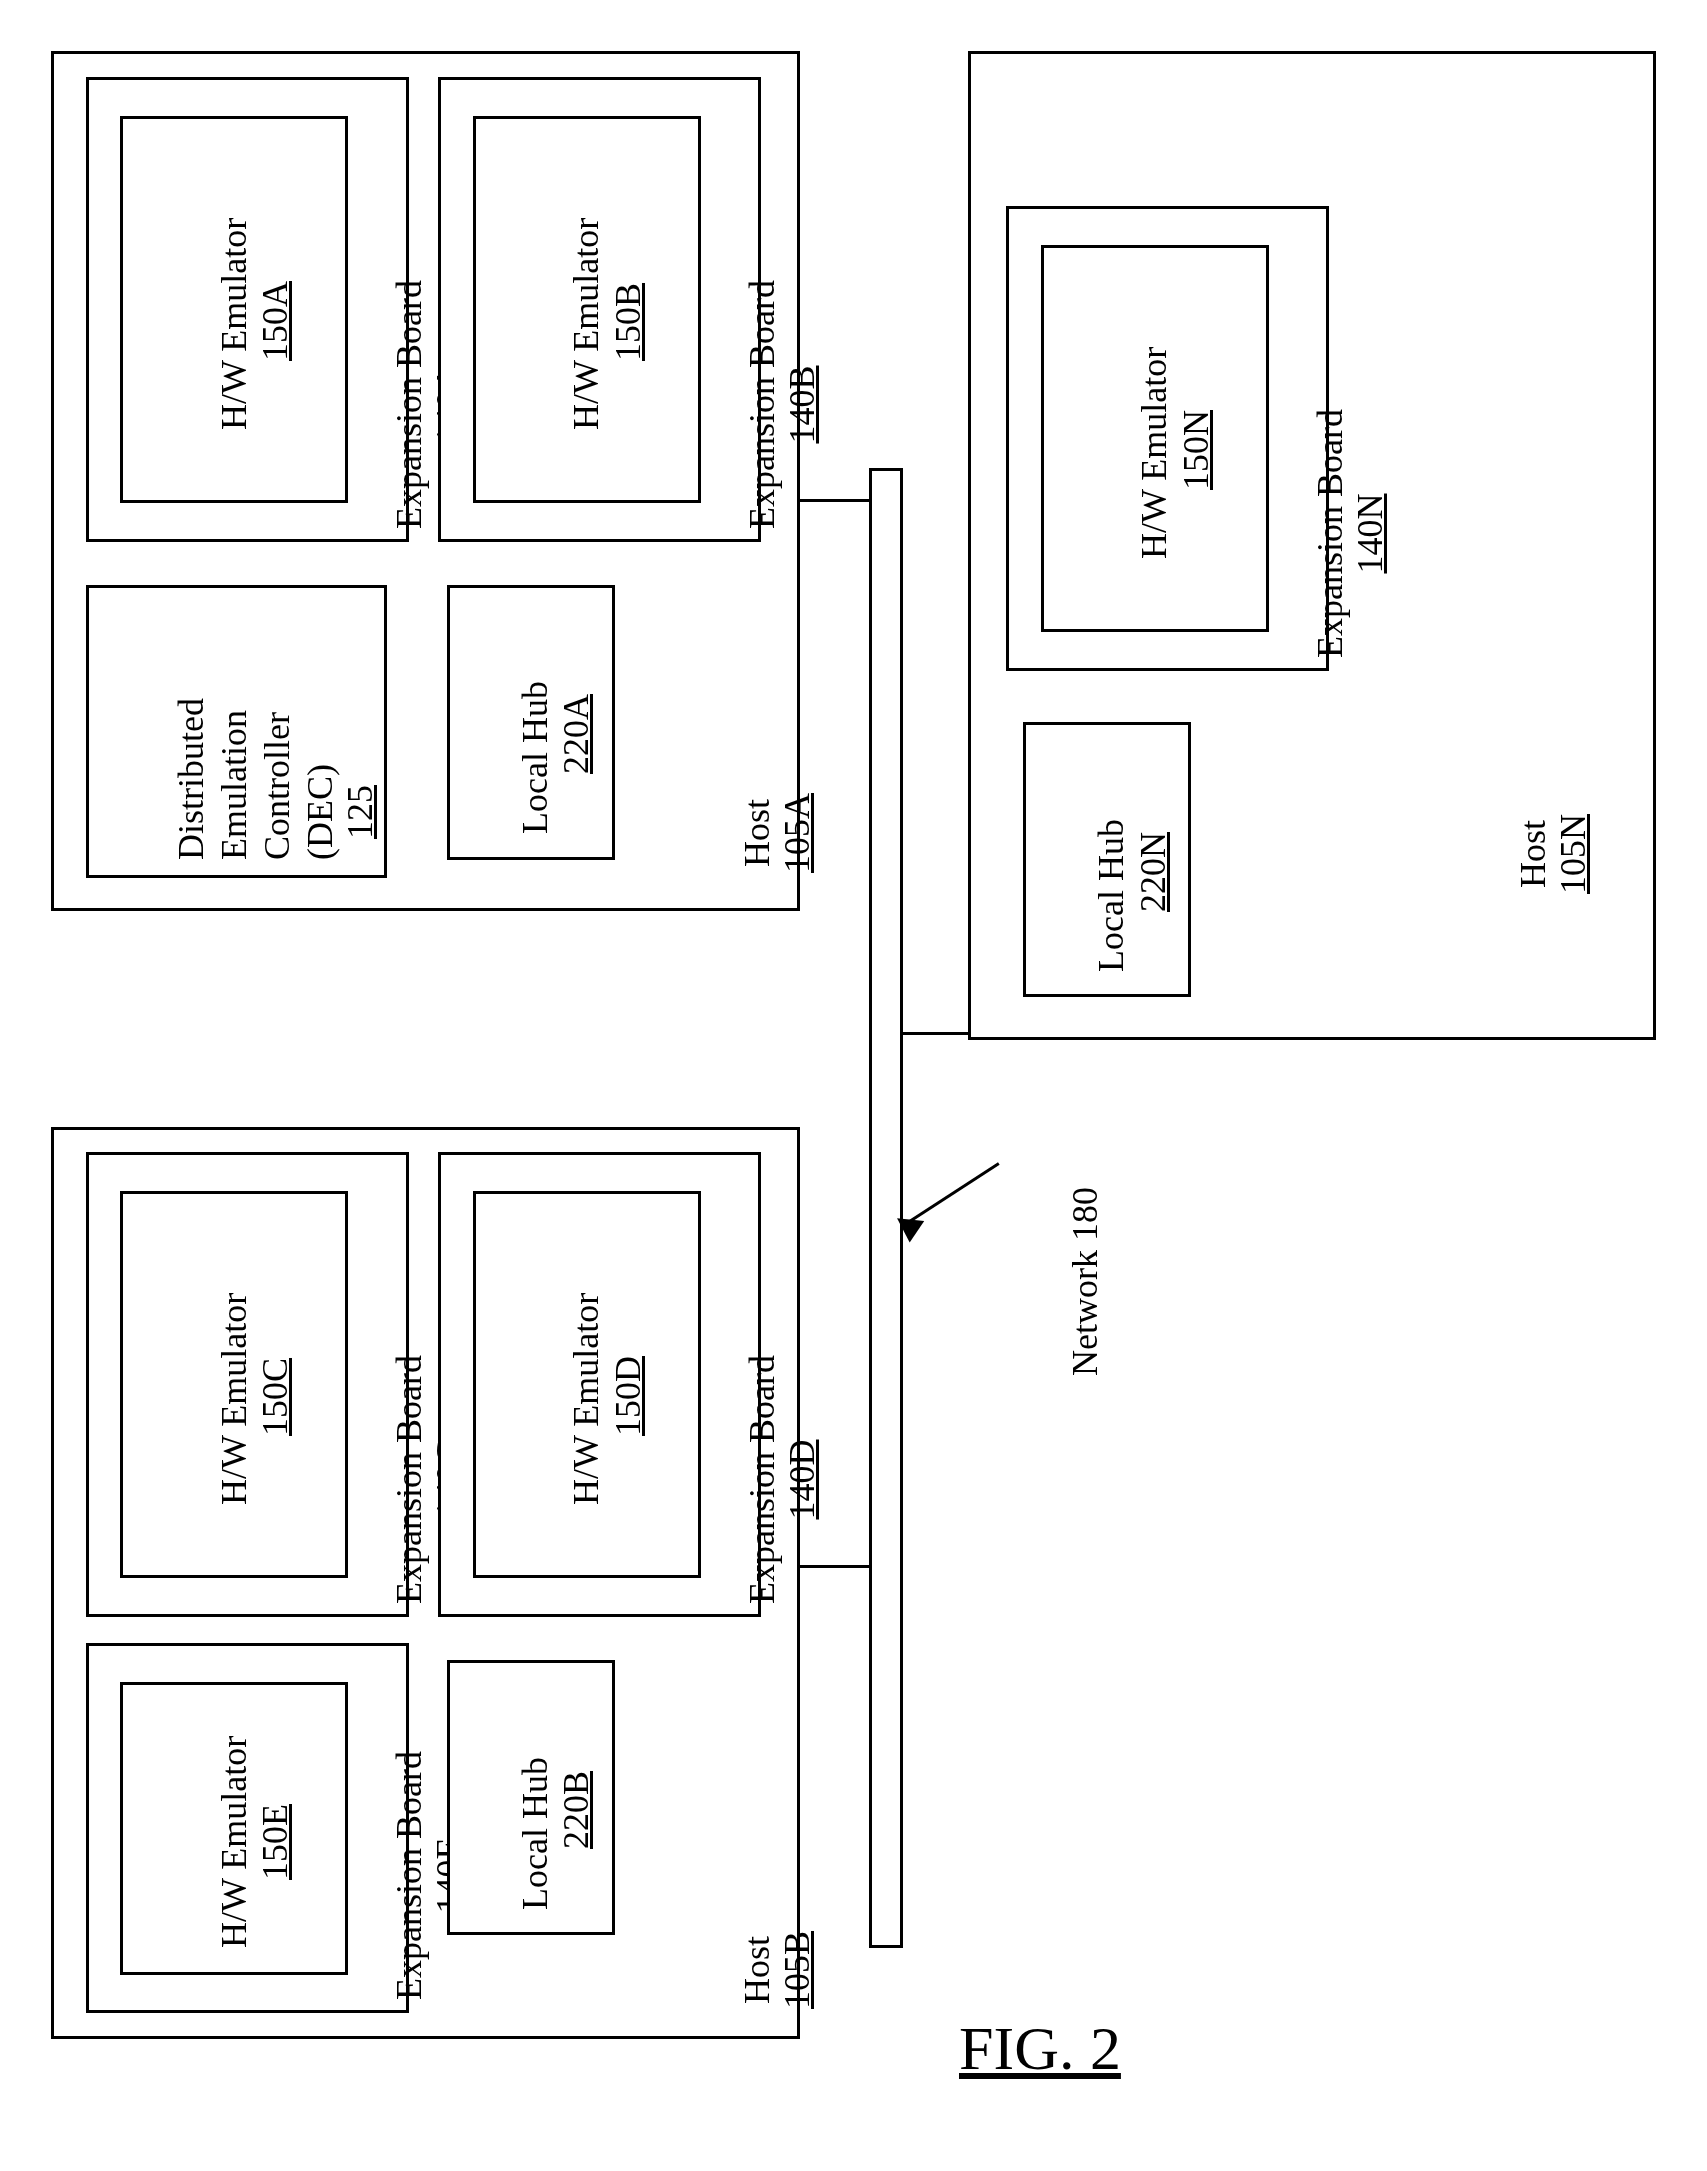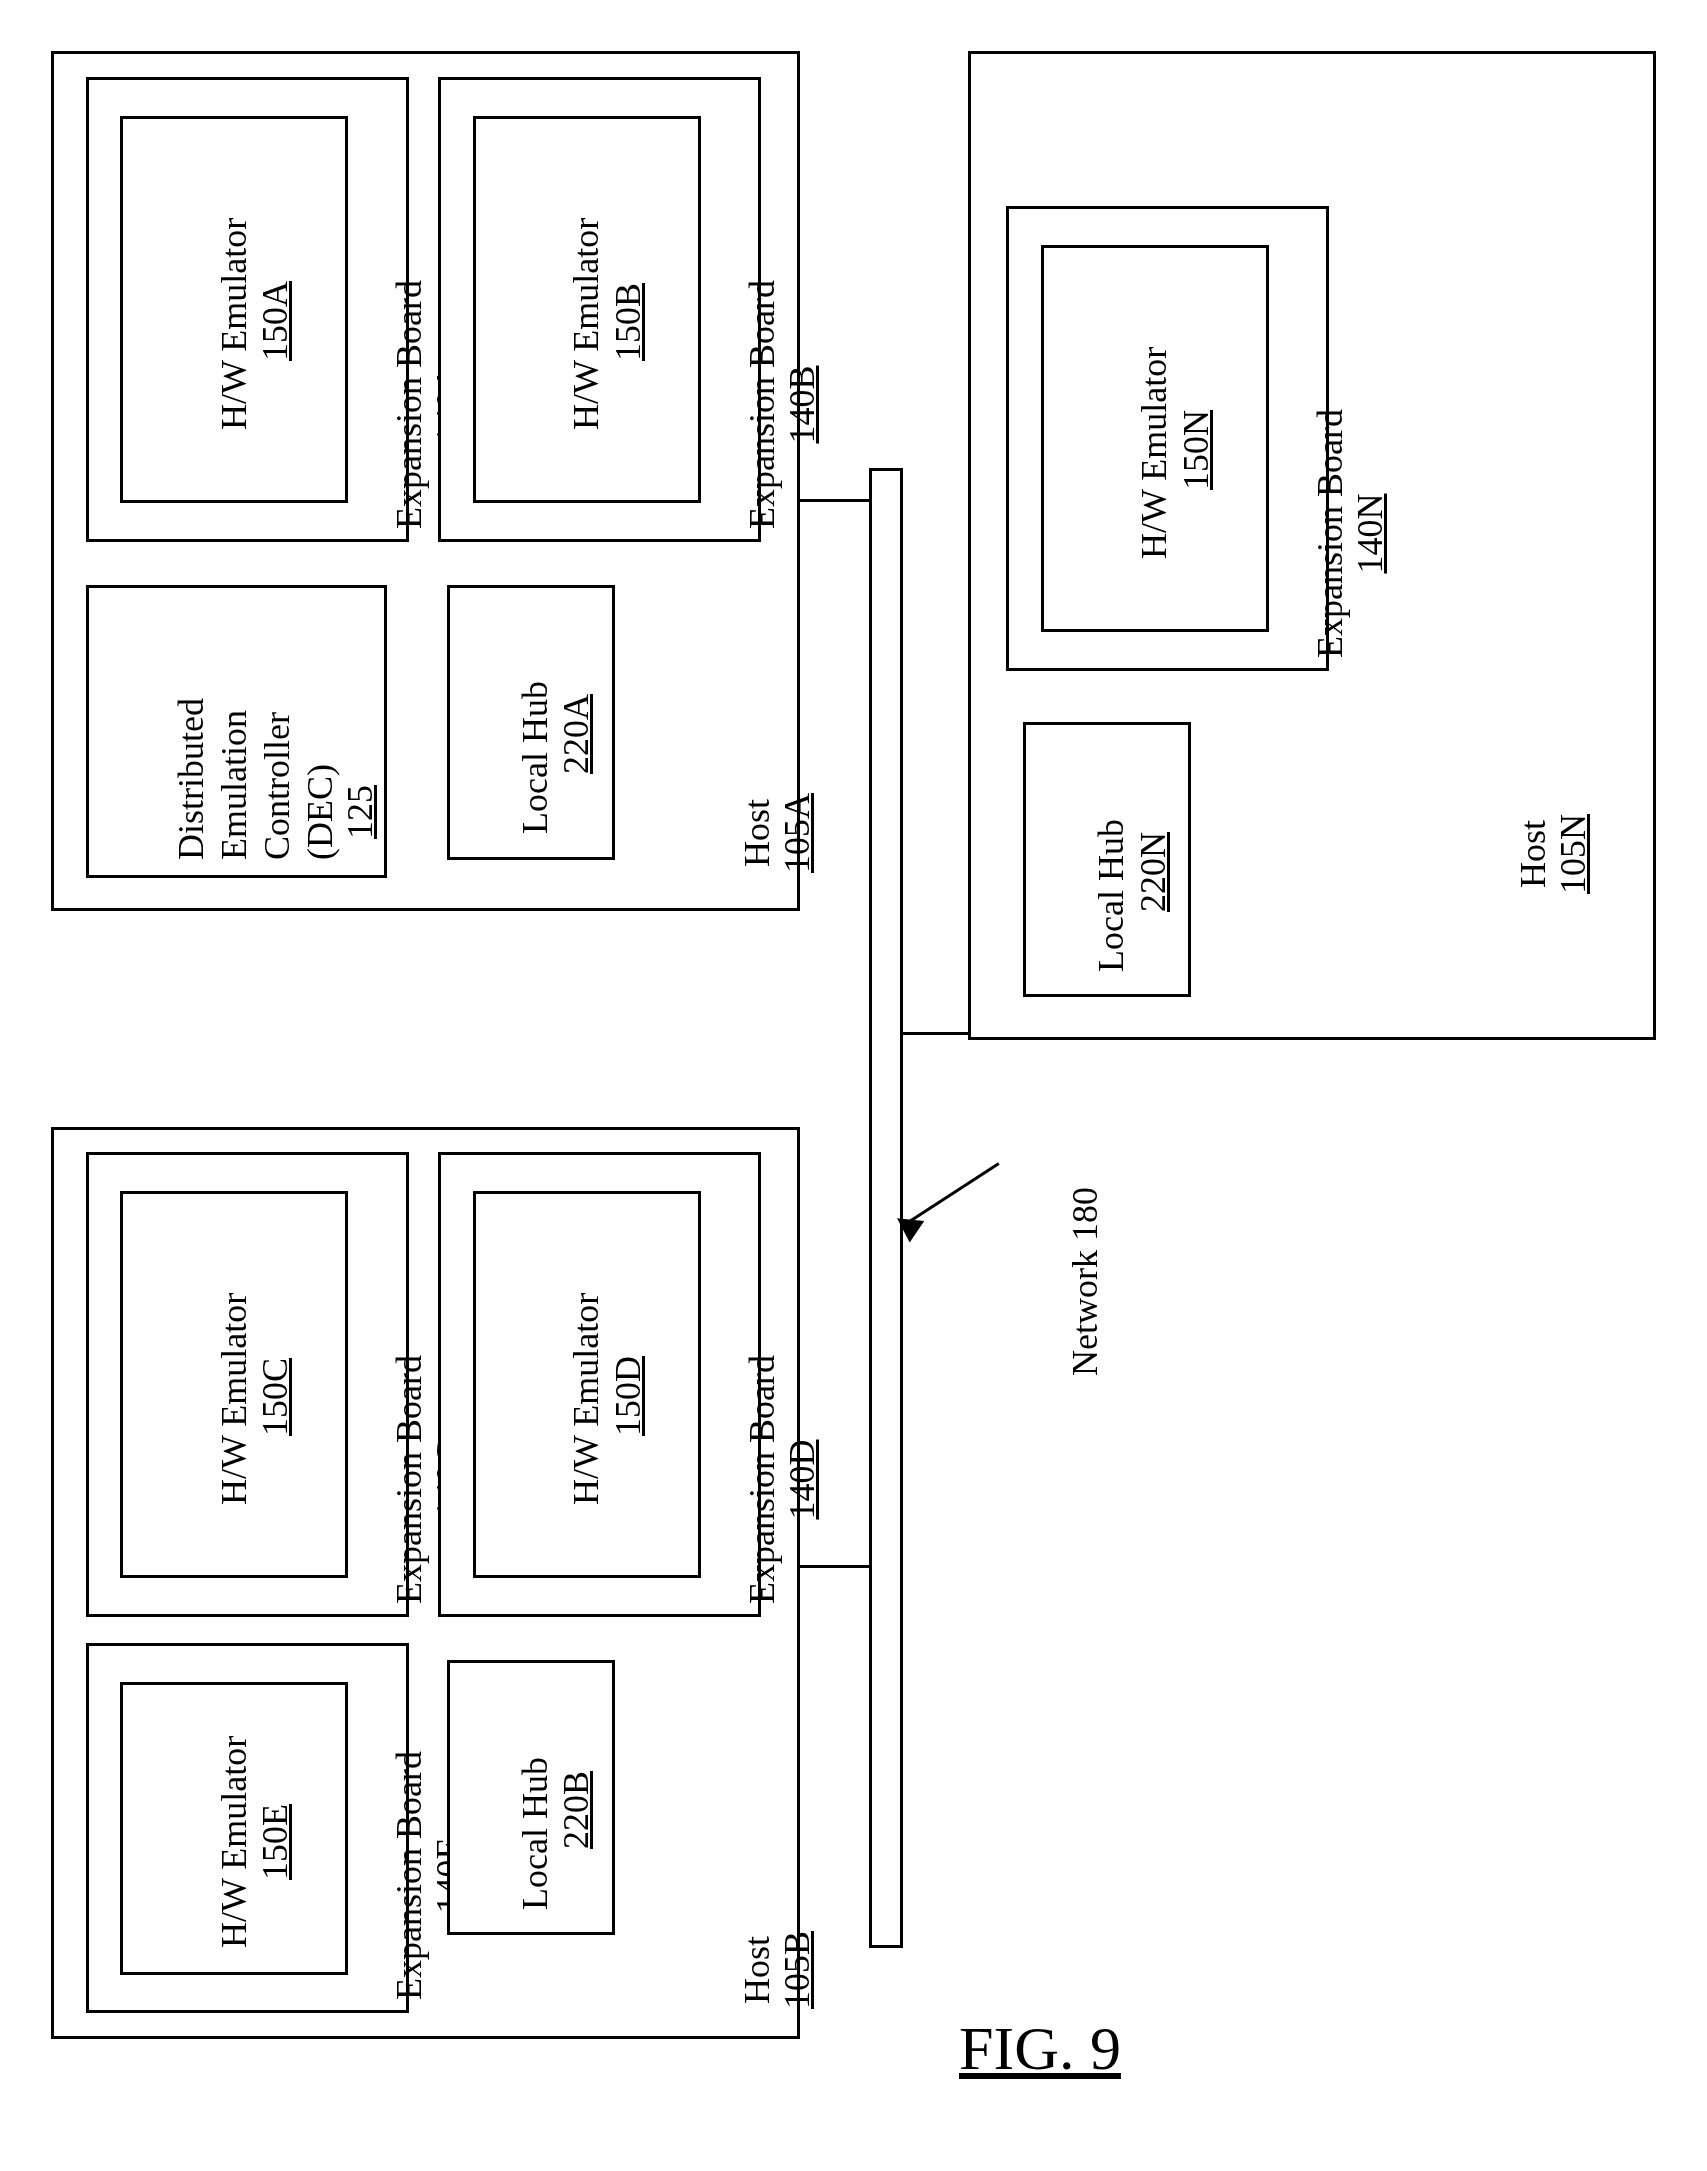--- a/index.html
+++ b/index.html
@@ -205,17 +205,17 @@
   <div class="hline" style="left:766px; top:1531px; width:69px;"></div>
   <div class="hline" style="left:869px; top:998px; width:65px;"></div>
 
   <div class="label rotated" style="left:1032px; top:1342px;">
       <span>Network 180</span>
     </div>
   <div class="arrow-line" style="left:871px; top:1189px; width:112px; height:3.4px; transform:rotate(-33deg); transform-origin:left center;"></div>
   <div class="arrow-head" style="left:860px; top:1179px; transform:rotate(-56deg);"></div>
 
   <div class="fig" style="left:925px; top:1979px;">
-    <span>FIG. 9</span>
+    <span>FIG. 2</span>
   </div>
 
 </div>
 
 
 </body></html>

